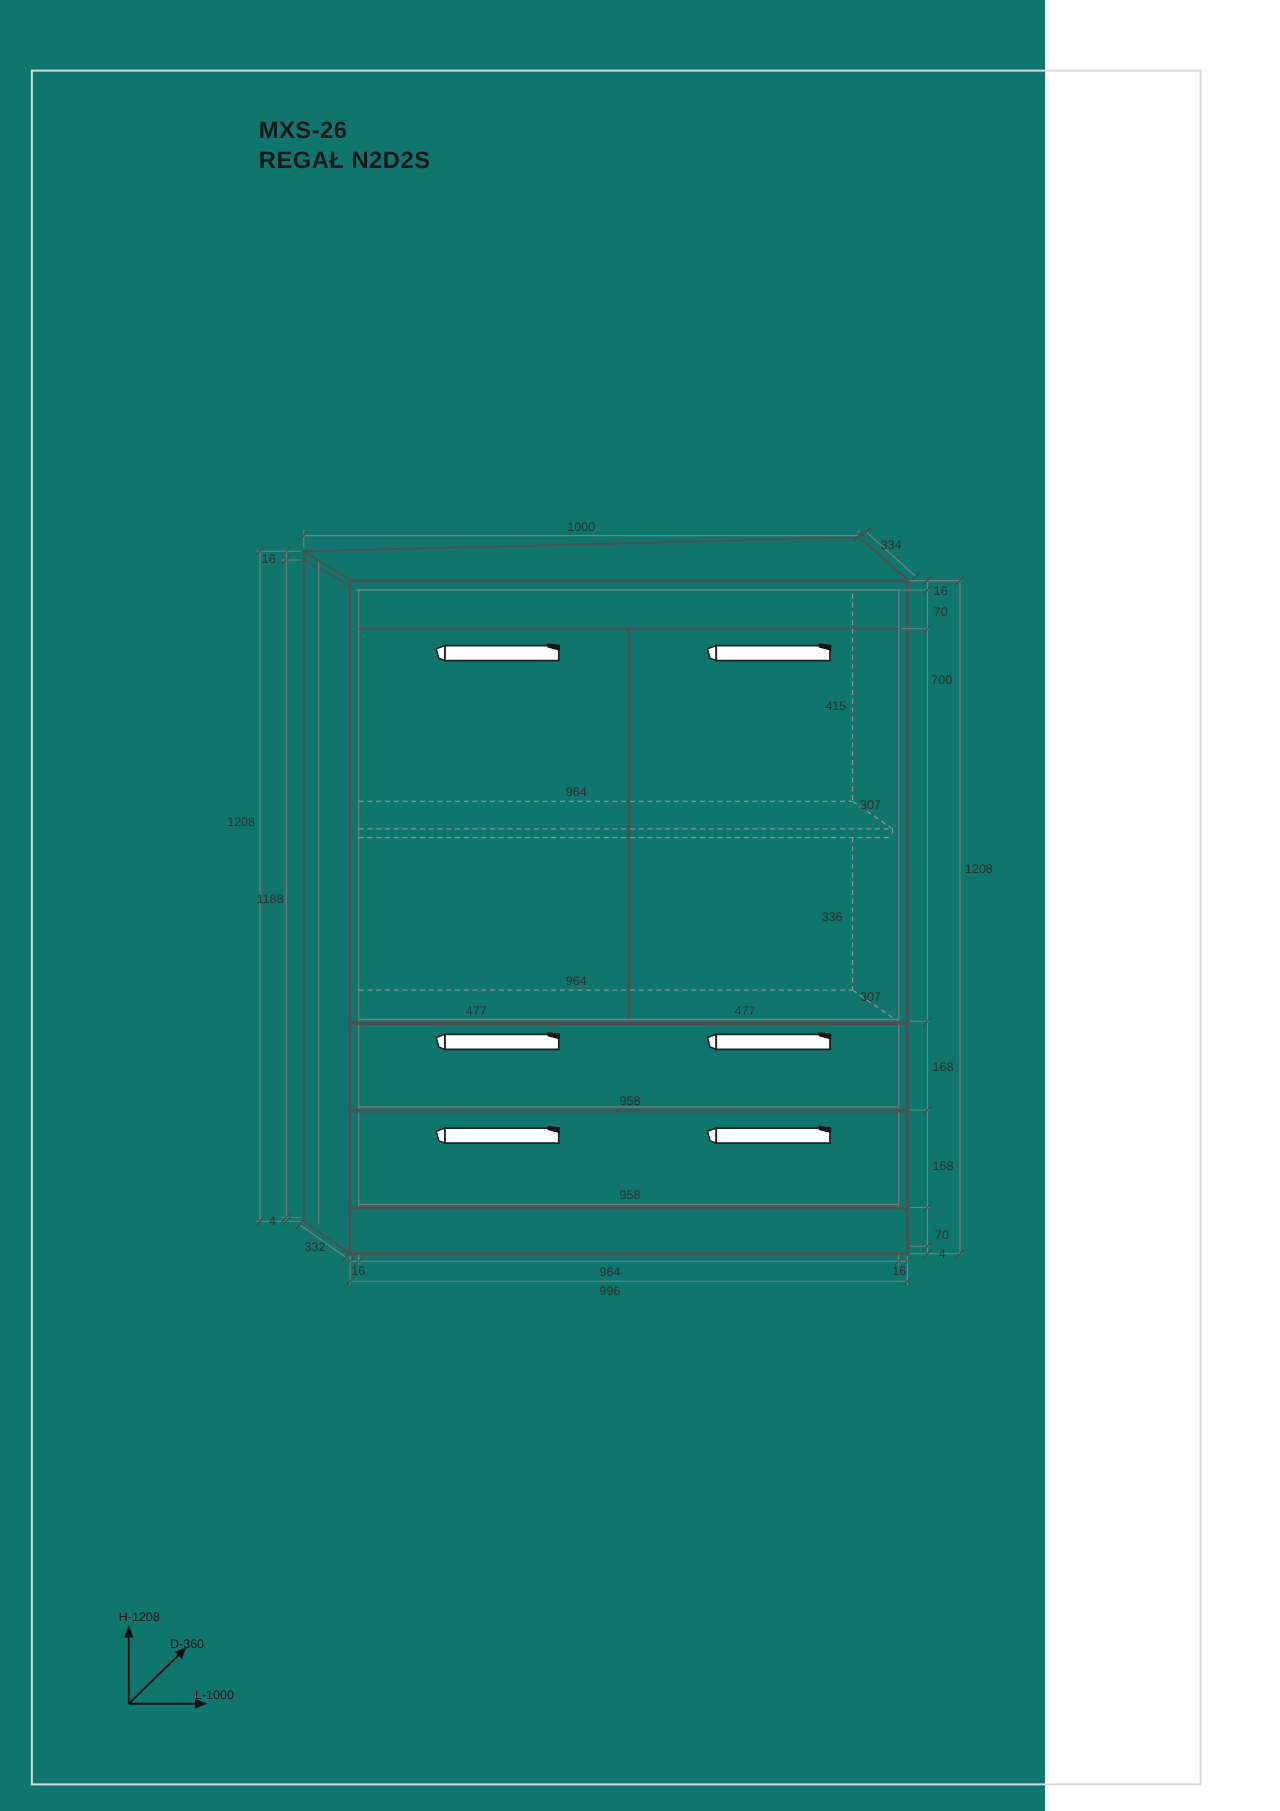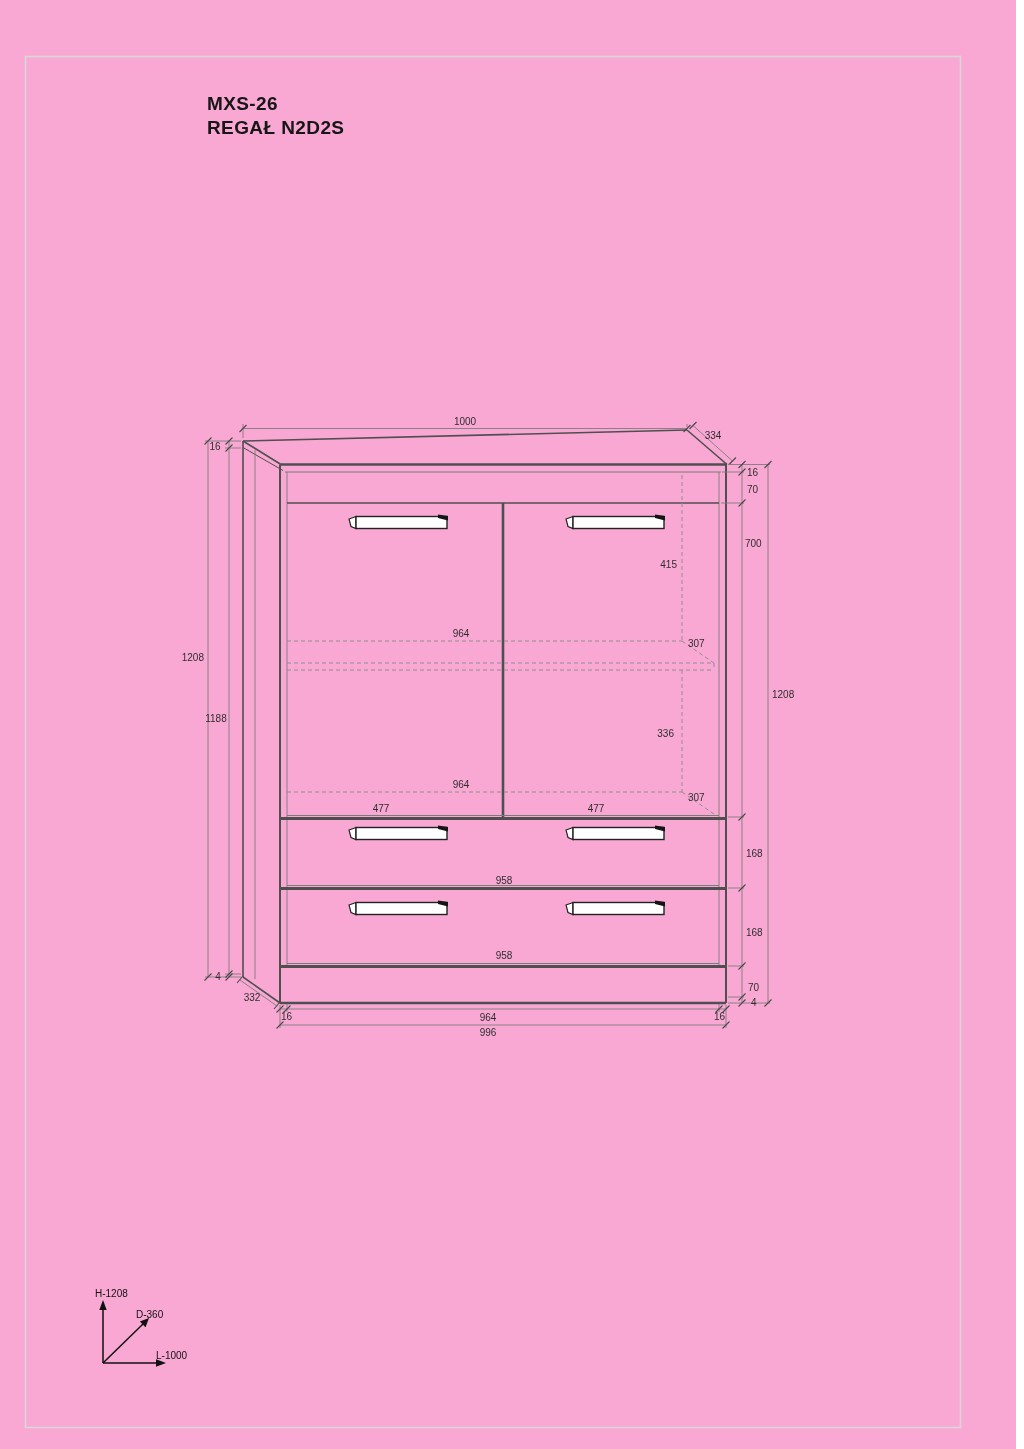--- a/index.html
+++ b/index.html
@@ -1,16 +1,16 @@
 <!DOCTYPE html>
 <html><head>
 <meta charset="utf-8">
 <style>
   html,body{margin:0;padding:0;background:#ffffff;}
-  .page{position:relative;width:1016px;height:1449px;background:#f9a8d4;font-family:"Liberation Sans",sans-serif;}
+  .page{position:relative;width:836px;height:1449px;background:#0f766e;font-family:"Liberation Sans",sans-serif;}
   svg{position:absolute;top:0;left:0;}
   text{font-family:"Liberation Sans","DejaVu Sans",sans-serif;fill:#2e2e2e;font-size:10px;}
   .title{font-size:19px;font-weight:bold;fill:#161616;letter-spacing:.4px;}
   .axis-label{font-size:10px;fill:#111;}
   .struct{stroke:#4f4f4f;fill:none;}
   .thin{stroke:#7a7a7a;fill:none;}
   .hid{stroke:#8f8f8f;stroke-width:1;stroke-dasharray:4 3;fill:none;}
   .dim{stroke:#7d7d7d;stroke-width:.9;fill:none;}
   .tick{stroke:#4a4a4a;stroke-width:1.1;fill:none;}
   .axisline{stroke:#111;stroke-width:1.5;fill:none;}

